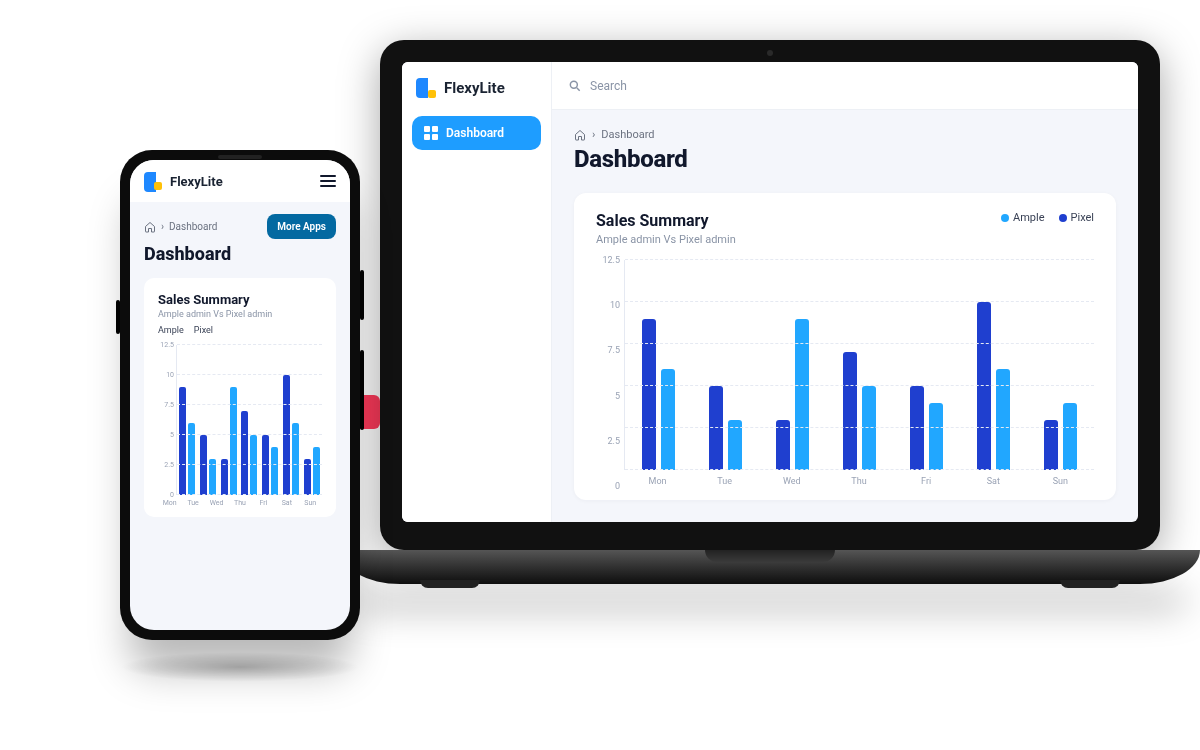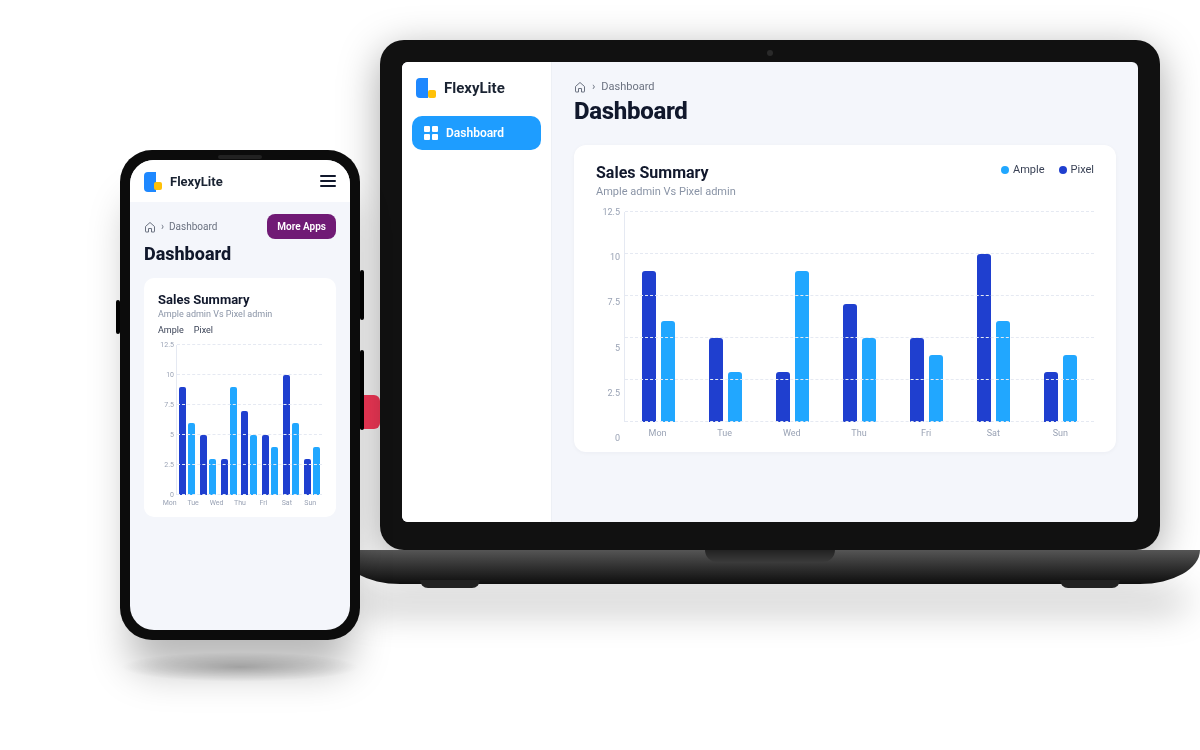--- a/index.html
+++ b/index.html
@@ -163,21 +163,21 @@
   }
   .ph-brand-row{display:flex; align-items:center; gap:8px;}
   .ph-brand{ font-size:13px; font-weight:700; color:#1a2332;}
   .hamburger{ display:flex; flex-direction:column; gap:3px; cursor:pointer;}
   .hamburger span{ display:block; width:16px; height:2px; background:#11182c; border-radius:1px;}
 
   .ph-body{ flex:1; padding:12px 14px; overflow:hidden; position:relative;}
   .ph-bc-row{ display:flex; align-items:center; justify-content:space-between;}
   .ph-bc{ display:flex; align-items:center; gap:5px; font-size:10px; color:#6b7280;}
   .more-apps-btn{
-    background:#701a75; color:#fff; font-size:10px; font-weight:600;
+    background:#0369a1; color:#fff; font-size:10px; font-weight:600;
     padding:7px 10px; border-radius:8px; cursor:pointer; white-space:nowrap;
   }
   .ph-title{ font-size:18px; font-weight:800; color:#11182c; margin-top:4px;}
 
   .ph-card {
     background:#fff; border-radius:10px; padding:14px 14px 10px; margin-top:14px;
   }
   .ph-card-title{ font-size:13px; font-weight:700; color:#11182c;}
   .ph-card-sub{ font-size:9px; color:#8a94a6; margin-top:2px;}
   .ph-legend{ display:flex; gap:10px; font-size:9px; color:#3a4256; margin-top:6px;}
@@ -236,20 +236,29 @@
                 <span></span>
                 <span></span>
                 <span></span>
               </span>
             <span>Dashboard</span>
           </div>
         </nav>
       </aside>
 
       <main class="lp-main">
+        <div class="lp-topbar">
+          <span class="search-icon">
+            <svg viewBox="0 0 24 24" fill="none" stroke="currentColor" stroke-width="2.5">
+                <circle cx="10" cy="10" r="6"></circle>
+                <line x1="15" y1="15" x2="20" y2="20"></line>
+              </svg>
+          </span>
+          <span class="lp-search">Search</span>
+        </div>
 
         <div class="lp-body">
           <div class="breadcrumb">
             <span class="home-icon">
               <svg viewBox="0 0 24 24" fill="none" stroke="#6b7280" stroke-width="2">
                   <path d="M3 11l9-8 9 8v10a1 1 0 0 1-1 1h-5v-7h-6v7H4a1 1 0 0 1-1-1z"></path>
                 </svg>
             </span>
             <span>›</span>
             <span>Dashboard</span>

